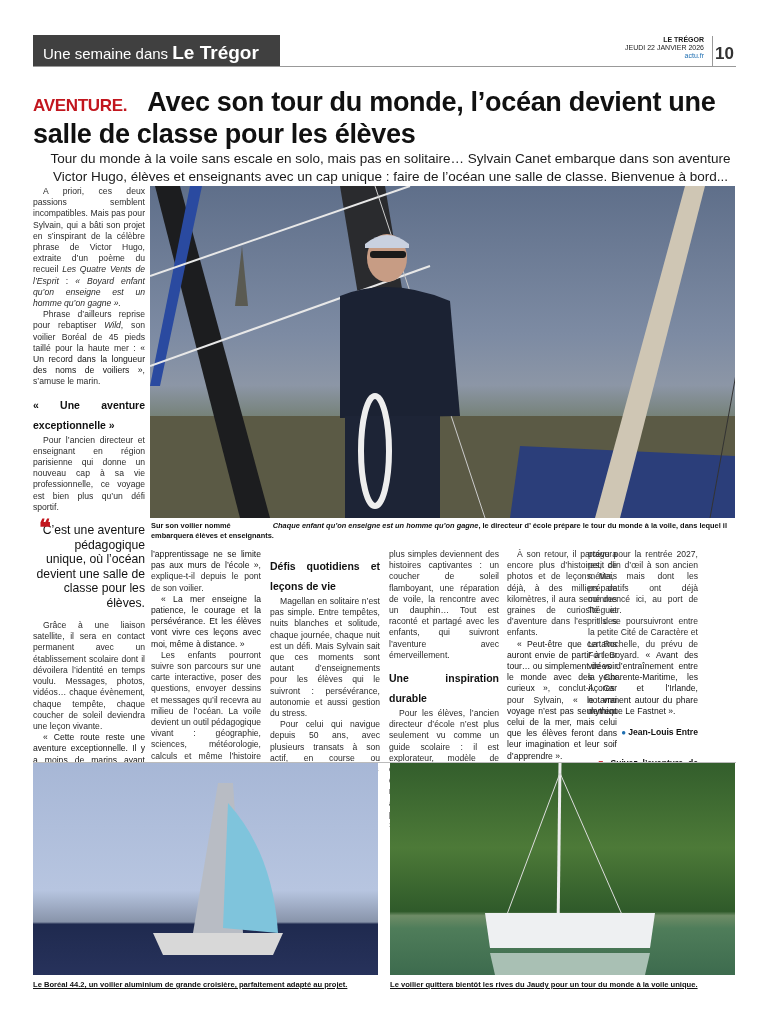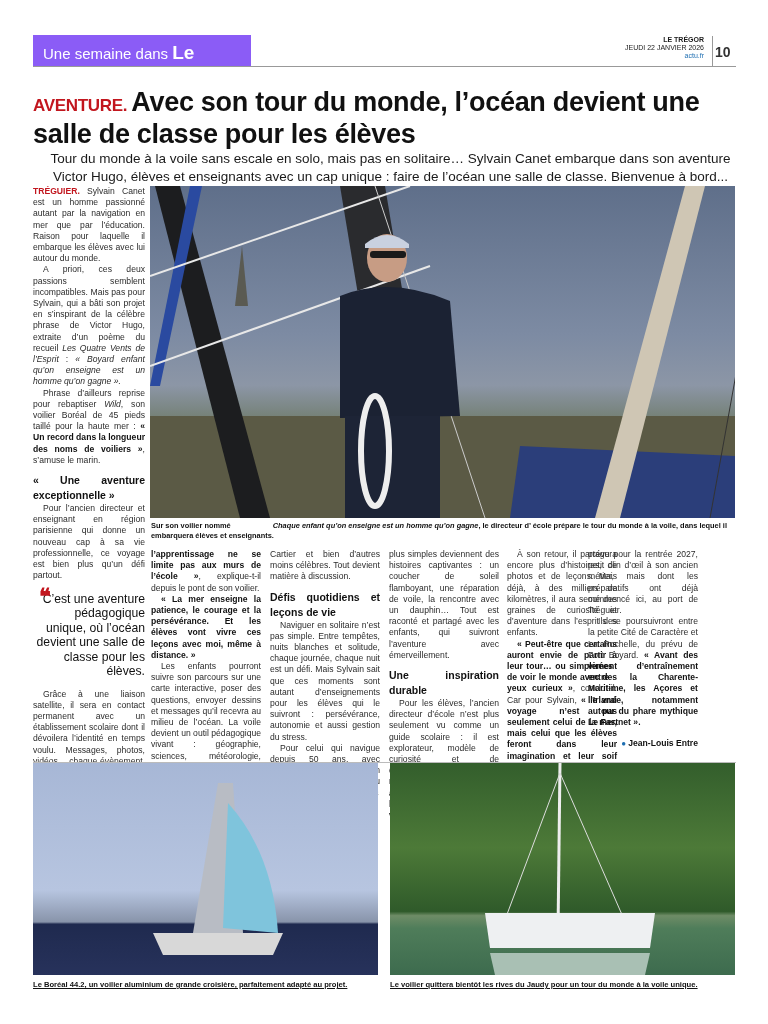--- a/index.html
+++ b/index.html
@@ -1,40 +1,40 @@
 <!DOCTYPE html>
 <html><head>
   <meta charset="utf-8">
   <style>
     * { box-sizing: border-box; margin: 0; padding: 0; }
     html, body { width: 768px; height: 1024px; background: #fff; overflow: hidden; }
     body { position: relative; font-family: "Liberation Sans", sans-serif; color: #1a1a1a; }
 
     
-    .rubric { position: absolute; left: 33px; top: 35px; width: 218px; height: 31px; background: #8b5cf6; color: #fff; padding: 7px 0 0 10px; font-size: 15px; }
+    .rubric { position: absolute; left: 33px; top: 35px; width: 247px; height: 31px; background: #404040; color: #fff; padding: 7px 0 0 10px; font-size: 15px; }
     .rubric b { font-size: 19px; font-weight: 700; }
     .header-rule { position: absolute; left: 33px; top: 66px; width: 703px; height: 1px; background: #999; }
     .folio-box { position: absolute; right: 36px; top: 36px; text-align: right; font-size: 7px; line-height: 8px; padding-right: 28px; }
     .folio-box .paper { font-weight: 700; }
     .folio-box .site { color: #1f6fb2; }
     .folio-sep { position: absolute; left: 712px; top: 36px; width: 1px; height: 30px; background: #999; }
-    .folio-num { position: absolute; left: 715px; top: 44px; font-size: 14px; font-weight: 700; color: #333; }
+    .folio-num { position: absolute; left: 715px; top: 44px; font-size: 17px; font-weight: 700; color: #333; }
 
     
     .headline { position: absolute; left: 33px; top: 88px; width: 700px; font-size: 27px; line-height: 29px; font-weight: 700; color: #111; letter-spacing: -0.3px; }
-    .kicker { color: #c2161e; font-size: 17px; font-weight: 700; margin-right: 4px; }
+    .kicker { color: #c2161e; font-size: 17px; font-weight: 700; margin-right: 20px; }
     .chapo { position: absolute; left: 33px; top: 150px; width: 715px; font-size: 13.5px; line-height: 17.5px; color: #1a1a1a; text-align: center; }
 
     
     .col { position: absolute; font-size: 8.6px; line-height: 11.2px; color: #2b2b2b; text-align: justify; hyphens: auto; }
     .col p { text-indent: 10px; }
     .col p.noind { text-indent: 0; }
-    .col .strong { font-weight: 700; color: #111; }
+    .col .strong { font-weight: 400; color: #111; }
     .col em { font-style: italic; }
-    .col h3 { font-size: 10.5px; line-height: 15px; font-weight: 700; color: #111; margin-top: 7px; }
+    .col h3 { font-size: 10.5px; line-height: 20px; font-weight: 700; color: #111; margin-top: 7px; }
     .place { color: #c2161e; font-weight: 700; }
 
     .pullquote { margin: 10px 0 10px 0; text-align: right; font-size: 12.2px; line-height: 14.5px; color: #111; position: relative; }
     .quote-mark { position: absolute; left: 6px; top: -3px; color: #c2161e; font-size: 22px; font-weight: 700; font-family: "DejaVu Serif", serif; }
 
     
     .photo-main { position: absolute; left: 150px; top: 186px; width: 585px; height: 332px; overflow: hidden; background: linear-gradient(180deg, #5f6f8a 0%, #7d8ba3 45%, #8c96a6 60%, #5d6b46 80%, #3f4434 100%); }
     .caption-main { position: absolute; left: 151px; top: 521px; width: 585px; font-size: 7.4px; line-height: 9.6px; font-weight: 700; color: #111; }
     .caption-main em { font-style: italic; padding-left: 40px; }
 
@@ -61,25 +61,24 @@
   <div class="site">actu.fr</div>
 </div>
 <div class="folio-sep"></div>
 <div class="folio-num">10</div>
 <div class="header-rule"></div>
 
 <h1 class="headline"><span class="kicker">AVENTURE.</span><span>Avec son tour du monde, l’océan devient une salle de classe pour les élèves</span></h1>
 <p class="chapo">Tour du monde à la voile sans escale en solo, mais pas en solitaire… Sylvain Canet embarque dans son aventure Victor Hugo, élèves et enseignants avec un cap unique : faire de l’océan une salle de classe. Bienvenue à bord...</p>
 
 <div class="col" style="left:33px; top:186px; width:112px;">
-  <p class="noind"><span class="place">TRÉGUIER.</span><span> Sylvain Canet est un homme passionné autant par la navigation en mer que par l’éducation. Raison pour laquelle il embarque les élèves avec lui autour du monde.</span></p>
   <p><span>A priori, ces deux passions semblent incompatibles. Mais pas pour Sylvain, qui a bâti son projet en s’inspirant de la célèbre phrase de Victor Hugo, extraite d’un poème du recueil </span><em>Les Quatre Vents de l’Esprit</em><span> :</span> <em>« Boyard enfant qu’on enseigne est un homme qu’on gagne ».</em></p>
   <p><span>Phrase d’ailleurs reprise pour rebaptiser </span><em>Wild</em><span>, son voilier Boréal de 45 pieds taillé pour la haute mer : </span><span class="strong">« Un record dans la longueur des noms de voiliers »</span><span>, s’amuse le marin.</span></p>
   <h3>« Une aventure exceptionnelle »</h3>
-  <p>Pour l’ancien directeur et enseignant en région parisienne qui donne un nouveau cap à sa vie professionnelle, ce voyage est bien plus qu’un défi partout.</p>
+  <p>Pour l’ancien directeur et enseignant en région parisienne qui donne un nouveau cap à sa vie professionnelle, ce voyage est bien plus qu’un défi sportif.</p>
   <div class="pullquote">
     <span class="quote-mark">❝</span>
     <span>C’est une aventure pédagogique unique, où l’océan devient une salle de classe pour les élèves.</span>
   </div>
   <p>Grâce à une liaison satellite, il sera en contact permanent avec un établissement scolaire dont il dévoilera l’identité en temps voulu. Messages, photos, vidéos… chaque évènement, chaque tempête, chaque coucher de soleil deviendra une leçon vivante.</p>
   <p class="strong">« Cette route reste une aventure exceptionnelle. Il y a moins de marins ayant franchi le Cap Horn en solitaire sur un tour du monde que d’astronautes partis dans l’espace ».</p>
   <h3>La mer comme classe</h3>
   <p>« Je veux leur montrer que</p>
 </div>
 
@@ -106,23 +105,22 @@
 </div>
 <p class="caption-main"><span>Sur son voilier nommé </span><em>Chaque enfant qu’on enseigne est un homme qu’on gagne</em><span>, le directeur d’ école prépare le tour du monde à la voile, dans lequel il embarquera élèves et enseignants.</span></p>
 
 <div class="col" style="left:151px; top:549px; width:110px;">
   <p class="noind"><span class="strong">l’apprentissage ne se limite pas aux murs de l’école »</span><span>, explique-t-il depuis le pont de son voilier.</span></p>
   <p class="strong">« La mer enseigne la patience, le courage et la persévérance. Et les élèves vont vivre ces leçons avec moi, même à distance. »</p>
   <p>Les enfants pourront suivre son parcours sur une carte interactive, poser des questions, envoyer dessins et messages qu’il recevra au milieu de l’océan. La voile devient un outil pédagogique vivant : géographie, sciences, météorologie, calculs et même l’histoire dans les pas de Colomb, Cook, Vasco de Gama, Magellan, Bougainville,</p>
 </div>
 
 <div class="col" style="left:270px; top:549px; width:110px;">
-  <p class="noind">Cartier et bien d’autres moins célèbres. Tout devient matière à discussion.</p>
   <h3>Défis quotidiens et leçons de vie</h3>
-  <p>Naviguer en solitaire n’est pas simple. Entre tempêtes, nuits blanches et solitude, chaque journée, chaque nuit est un défi. Mais Sylvain sait que ces moments sont autant d’enseignements pour les élèves qui le suivront : persévérance, autonomie et aussi gestion du stress.</p>
+  <p>Magellan en solitaire n’est pas simple. Entre tempêtes, nuits blanches et solitude, chaque journée, chaque nuit est un défi. Mais Sylvain sait que ces moments sont autant d’enseignements pour les élèves qui le suivront : persévérance, autonomie et aussi gestion du stress.</p>
   <p>Pour celui qui navigue depuis 50 ans, avec plusieurs transats à son actif, en course ou convoyage, les moments les</p>
 </div>
 
 <div class="col" style="left:389px; top:549px; width:110px;">
   <p class="noind">plus simples deviennent des histoires captivantes : un coucher de soleil flamboyant, une réparation de voile, la rencontre avec un dauphin… Tout est raconté et partagé avec les enfants, qui suivront l’aventure avec émerveillement.</p>
   <h3>Une inspiration durable</h3>
   <p><span>Pour les élèves, l’ancien directeur d’école n’est plus seulement vu comme un guide scolaire : il est explorateur, modèle de curiosité et de détermination. </span><span class="strong">« Il nous montre qu’on peut apprendre partout et que la passion peut guider nos vies ».</span></p>
 </div>
 
 <div class="col" style="left:507px; top:549px; width:110px;">

